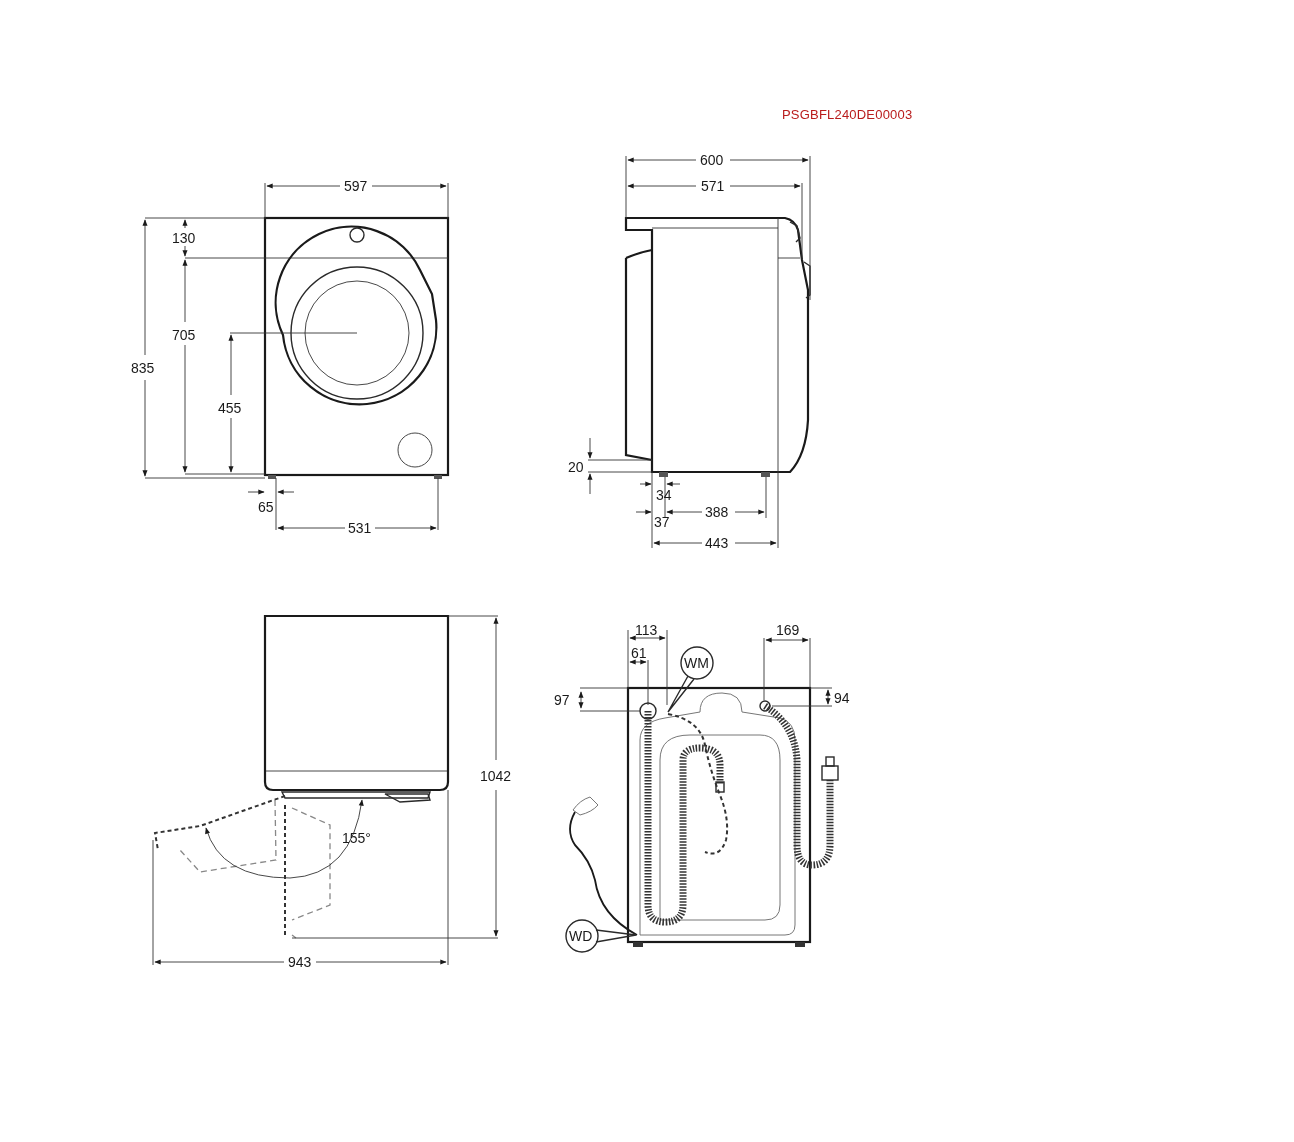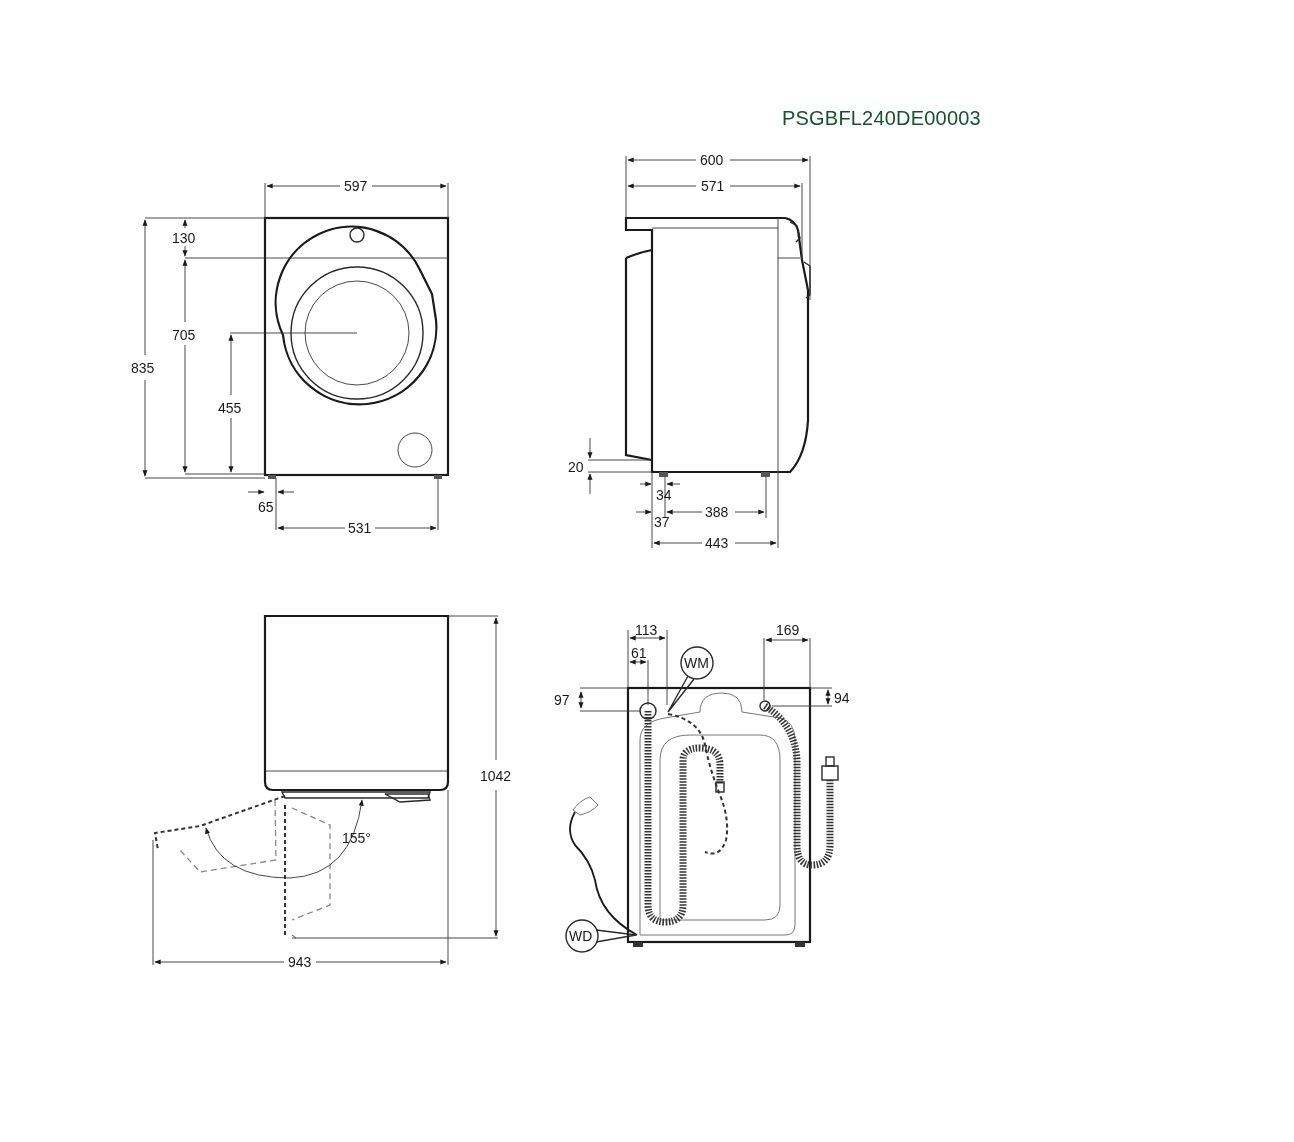--- a/index.html
+++ b/index.html
@@ -1,17 +1,17 @@
 <!DOCTYPE html>
 <html><head>
 <meta charset="utf-8">
 <style>
   html, body { margin: 0; padding: 0; background: #ffffff; }
   body { width: 1294px; height: 1142px; position: relative; overflow: hidden; font-family: "Liberation Sans", sans-serif; }
-  .code { position: absolute; left: 782px; top: 107px; font-size: 20px; color: #14532d; letter-spacing: 0.2px; }
+  .code { position: absolute; left: 782px; top: 107px; font-size: 13px; color: #b91c1c; letter-spacing: 0.2px; }
   svg.drawing { position: absolute; left: 0; top: 0; }
   .lbl { font-family: "Liberation Sans", sans-serif; font-size: 14px; fill: #1a1a1a; }
   .thick { stroke: #1a1a1a; stroke-width: 2.2; fill: none; }
   .mid { stroke: #2a2a2a; stroke-width: 1.4; fill: none; }
   .thin { stroke: #333; stroke-width: 0.9; fill: none; }
   .faint { stroke: #777; stroke-width: 1; fill: none; }
   .dash { stroke: #888; stroke-width: 1.3; fill: none; stroke-dasharray: 6 4; }
   .dashdark { stroke: #333; stroke-width: 2; fill: none; stroke-dasharray: 4 3; }
   .hose { stroke: #333; stroke-width: 7; fill: none; stroke-dasharray: 1.5 1.5; }
 </style>

